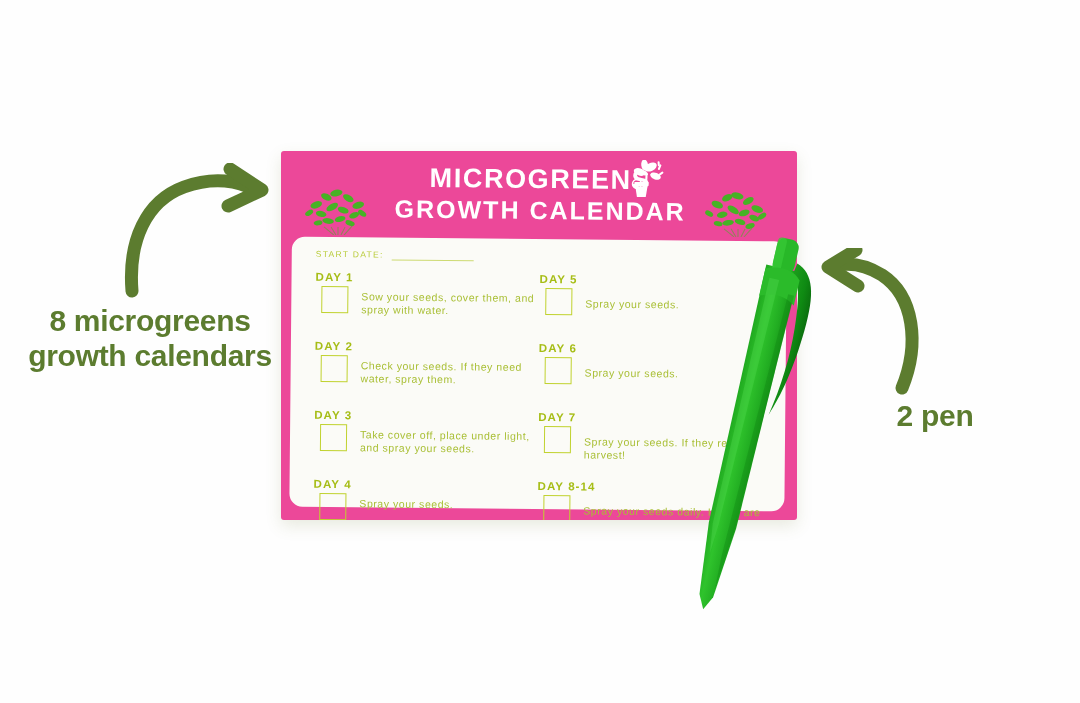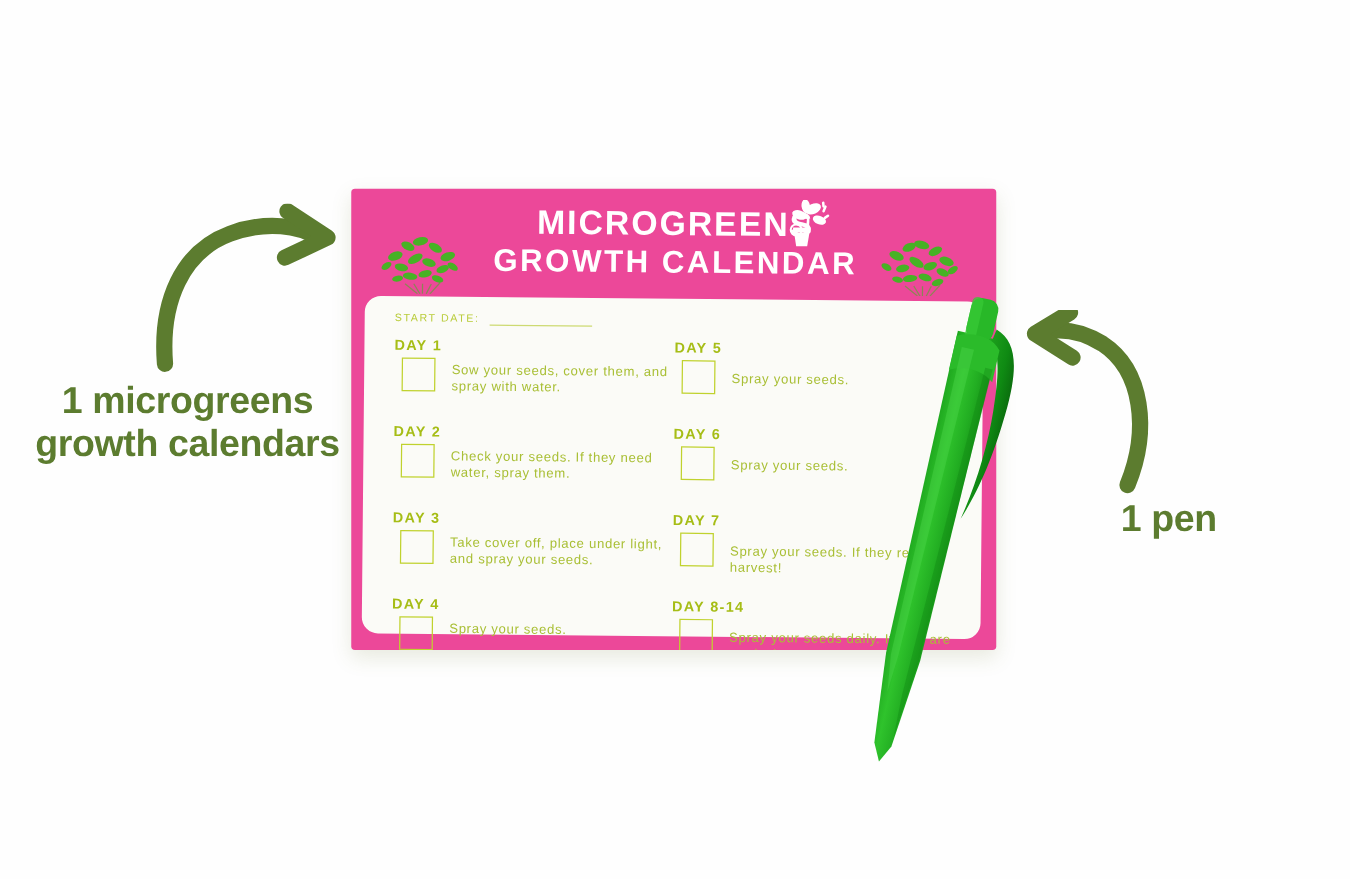--- a/index.html
+++ b/index.html
@@ -119,23 +119,23 @@
   #col-right .day-label { position: relative; }
 
   
   #pen { position: absolute; left: 655px; top: 228px; width: 180px; height: 410px; }
 </style>
 </head>
 <body>
 
 <div id="stage">
 
-  <div class="caption" id="caption-left">1 microgreens growth calendars</div>
-
-  <div class="caption" id="caption-right">1 pen</div>
+  <div class="caption" id="caption-left">8 microgreens growth calendars</div>
+
+  <div class="caption" id="caption-right">2 pen</div>
 
   <div class="arrow" id="arrow-left">
     <svg viewBox="0 0 160 135" width="160" height="135">
       <path d="M10 128 C 6 78, 24 38, 62 24 C 92 13, 118 18, 132 27" fill="none" stroke="#5C7C2F" stroke-width="13" stroke-linecap="round"></path>
       <path d="M108 6 L140 27 L106 43" fill="none" stroke="#5C7C2F" stroke-width="13" stroke-linecap="round" stroke-linejoin="round"></path>
     </svg>
   </div>
 
   <div class="arrow" id="arrow-right">
     <svg viewBox="0 0 120 150" width="120" height="150">

